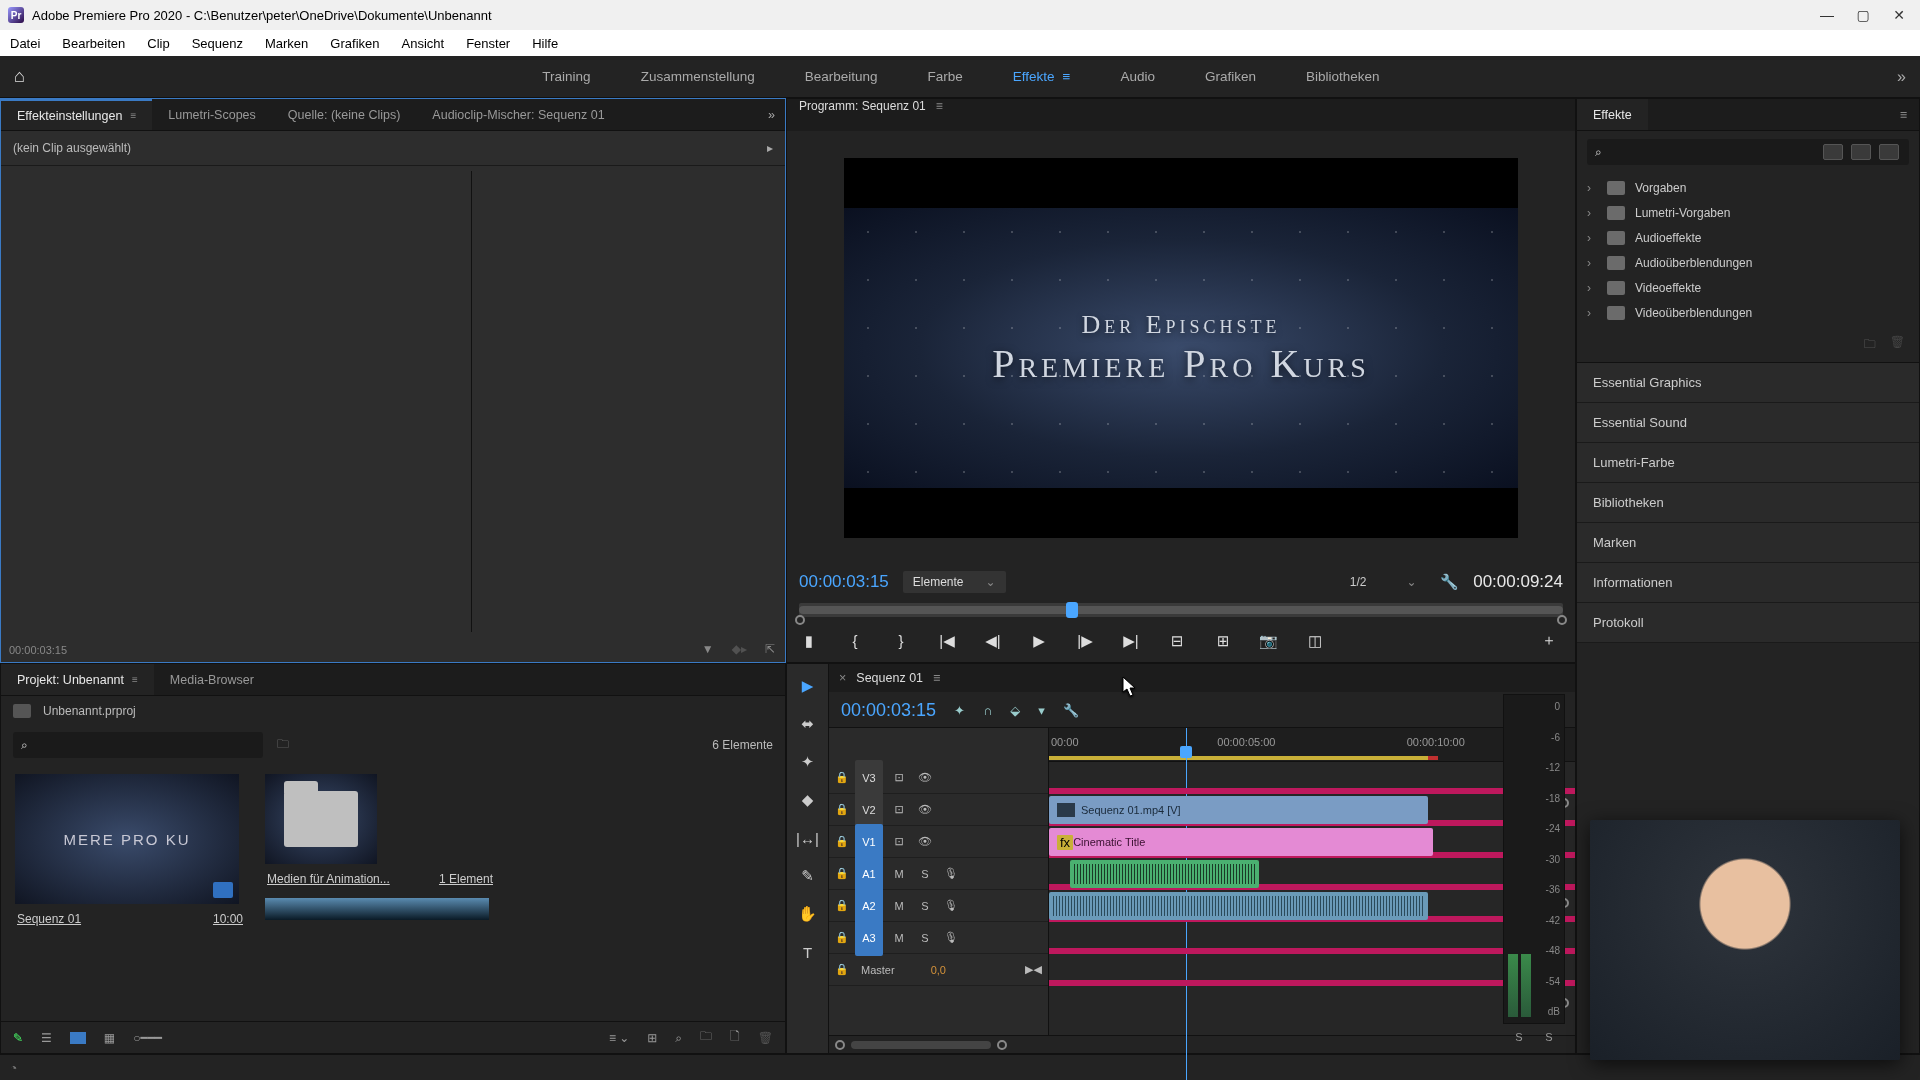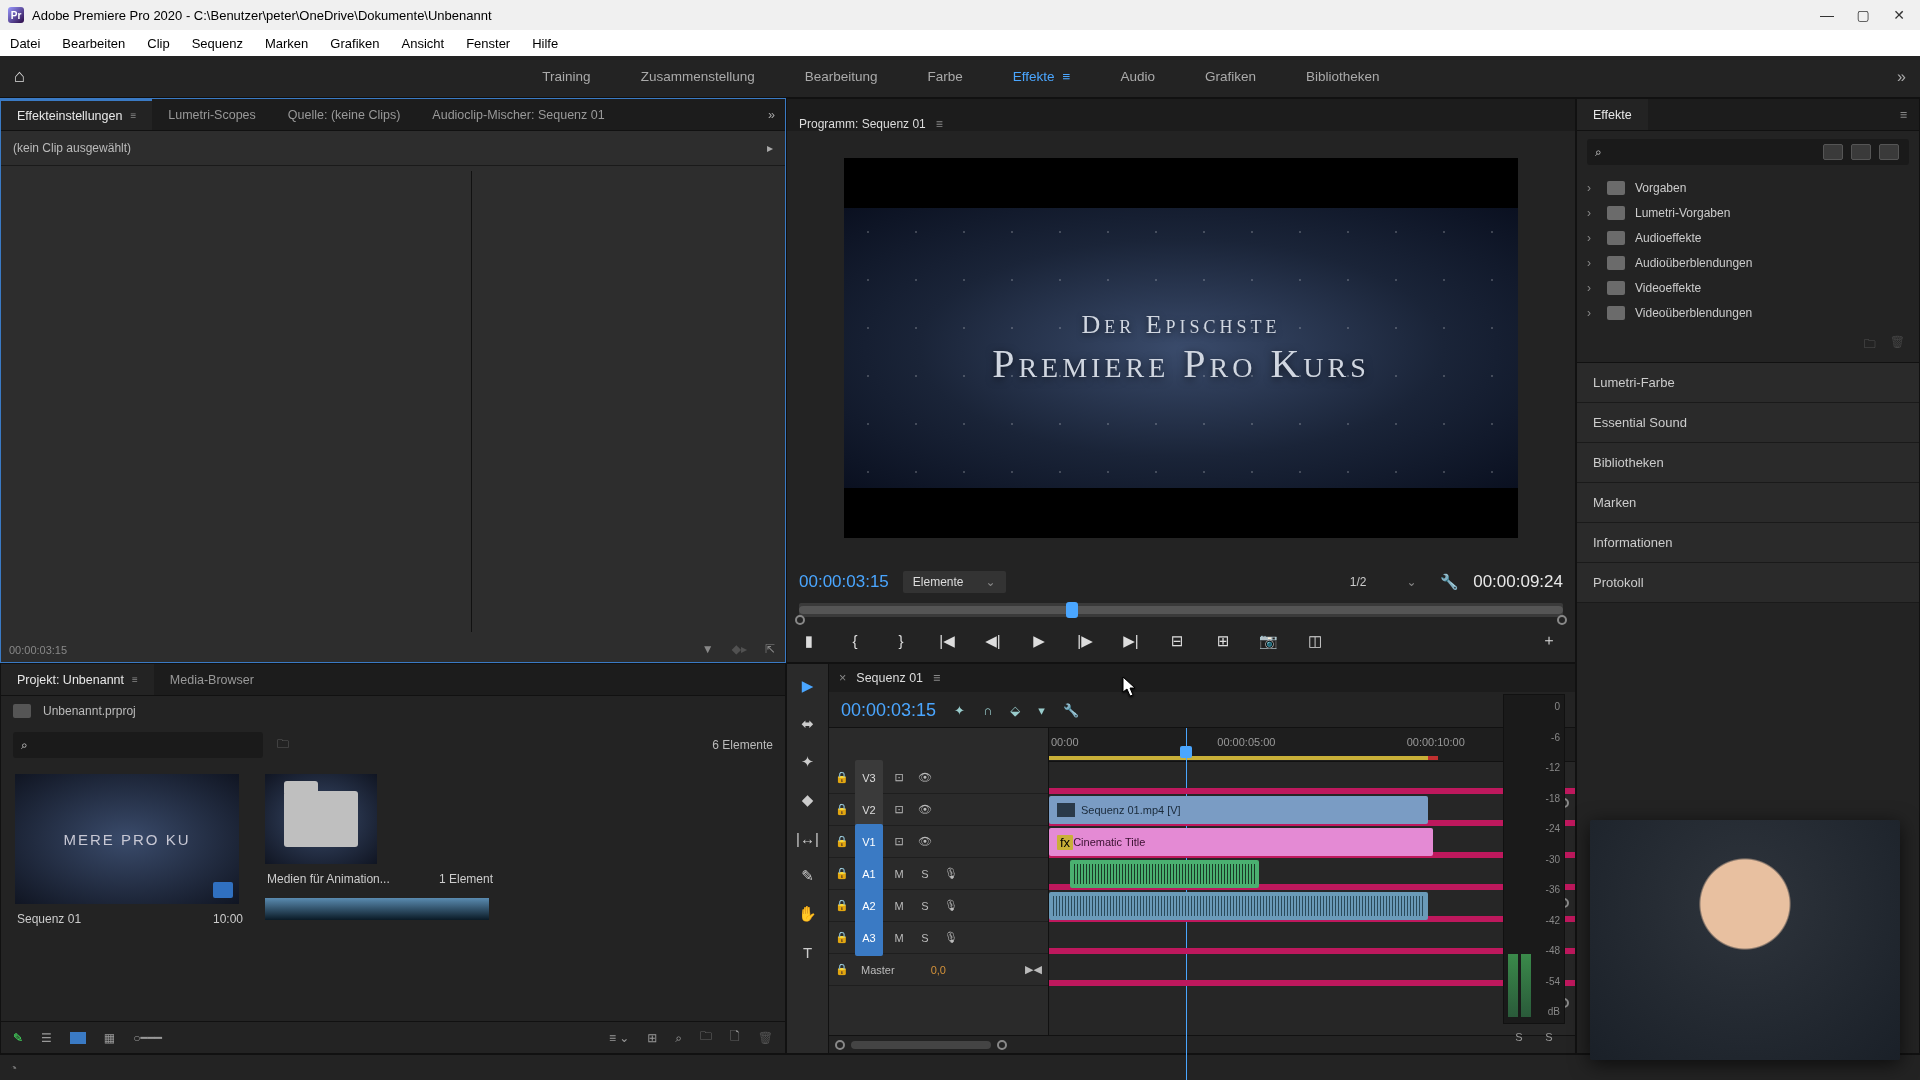--- a/index.html
+++ b/index.html
@@ -35,21 +35,21 @@
 .panel-tab.active { background:#232323; color:#e8e8e8; border-top:2px solid #3a7ac4; }
 .panel-tab .burger { font-size:10px; color:#888; }
 .panel-body { flex:1; padding:0; position:relative; }
 .effect-settings-body { background:#2d2d2d; }
 .no-clip { padding:10px 12px; color:#bbb; background:#2d2d2d; border-bottom:1px solid #1a1a1a; display:flex; align-items:center; justify-content:space-between; }
 .bottom-tc { position:absolute; bottom:6px; left:8px; color:#888; font-size:11px; }
 .bottom-icons { position:absolute; bottom:6px; right:10px; display:flex; gap:18px; color:#888; }
 
 
 .program { grid-column:2; display:flex; flex-direction:column; background:#232323; border:1px solid #111;}
-.prog-tabs { height:32px; display:flex; align-items:flex-end; padding:0 12px; color:#ddd; background:#1c1c1c; }
+.prog-tabs { height:32px; display:flex; align-items:flex-start; padding:0 12px; color:#ddd; background:#1c1c1c; }
 .monitor-wrap { flex:1; display:flex; align-items:center; justify-content:center; background:#232323; padding:10px 24px; }
 .monitor { width:674px; height:380px; background:#000; display:flex; align-items:center; justify-content:center; position:relative; overflow:hidden;}
 .monitor-inner { width:100%; height:280px; background:radial-gradient(ellipse at center,#3a4b6b 0%,#1a2438 55%,#0a1020 100%); display:flex; flex-direction:column; align-items:center; justify-content:center; color:#d0d6e0; position:relative; }
 .monitor-inner .t1 { font-family:"Times New Roman",serif; font-size:26px; letter-spacing:4px; font-variant:small-caps; text-shadow:0 2px 6px #0008; }
 .monitor-inner .t2 { font-family:"Times New Roman",serif; font-size:40px; letter-spacing:4px; font-variant:small-caps; text-shadow:0 2px 8px #000a; }
 .monitor-inner .dots::before{content:"";position:absolute;inset:0;background-image:radial-gradient(#fff3 1px,transparent 1px);background-size:48px 48px;}
 .prog-controls { padding:6px 12px 12px; }
 .prog-row1 { display:flex; align-items:center; gap:14px; color:#ccc; }
 .tc-blue { color:#4aa6ff; font-size:17px; font-weight:500; }
 .fit-dd { background:#333; padding:4px 10px; border-radius:2px; display:flex; align-items:center; gap:22px; color:#ddd; font-size:12px;}
@@ -84,21 +84,21 @@
 .proj-file { padding:8px 12px; display:flex; align-items:center; gap:12px; color:#bbb;}
 .proj-file .icon { width:18px; height:14px; background:#555; border-radius:2px;}
 .proj-search-row { padding:6px 12px; display:flex; align-items:center; gap:14px;}
 .proj-search { flex:0 0 250px; background:#1a1a1a; height:26px; border-radius:3px; display:flex; align-items:center; padding:0 8px;}
 .proj-search input{flex:1;background:transparent;border:none;outline:none;color:#ccc;}
 .proj-items-count { margin-left:auto; color:#bbb;}
 .proj-grid { flex:1; padding:10px 14px; display:flex; gap:20px; align-items:flex-start; overflow:hidden;}
 .proj-thumb { width:230px; }
 .proj-thumb .img { width:224px; height:130px; background:radial-gradient(ellipse,#3a4b6b,#101522); display:flex; align-items:center; justify-content:center; color:#c8c8d4; font-family:serif; font-size:15px; letter-spacing:2px; position:relative;}
 .proj-thumb .img .badge{position:absolute;bottom:6px;right:6px;width:20px;height:16px;background:#3070c0;border-radius:2px;}
-.proj-thumb .meta { display:flex; justify-content:space-between; padding:8px 2px; color:#ccc;}
+.proj-thumb .meta { display:flex; justify-content:space-between; padding:8px 2px; color:#ccc;text-decoration:underline;}
 .proj-folder .img { width:112px; height:90px; display:flex; align-items:center; justify-content:center;}
 .proj-folder .foldershape{width:74px;height:56px;background:#bfbfbf;border-radius:3px;position:relative;}
 .proj-folder .foldershape::before{content:"";position:absolute;top:-10px;left:0;width:34px;height:12px;background:#bfbfbf;border-radius:3px 3px 0 0;}
 .proj-folder .meta{display:flex;justify-content:space-between;padding:8px 2px;color:#ccc;font-size:12px;}
 .proj-strip { width:224px; height:22px; background:linear-gradient(#5a8bb0,#0a1a26); margin-top:4px;}
 .proj-bottom { height:32px; border-top:1px solid #111; display:flex; align-items:center; padding:0 12px; gap:18px; color:#999;}
 .proj-bottom .edit{color:#4aff6a;}
 .proj-bottom .sq{width:16px;height:12px;background:#3a7ac4;}
 .proj-bottom .spacer{flex:1;}
 
@@ -329,22 +329,23 @@
           <span class="chev">›</span>
           <span class="fold"></span>
           <span>Videoüberblendungen</span>
         </div>
     </div>
     <div class="eff-footer">
       <span>🗀</span>
       <span style="opacity:.4;">🗑</span>
     </div>
     <div class="side-panels">
+      <div class="side-panel-item">Essential Graphics</div>
+      <div class="side-panel-item">Essential Sound</div>
       <div class="side-panel-item">Lumetri-Farbe</div>
-      <div class="side-panel-item">Essential Sound</div>
       <div class="side-panel-item">Bibliotheken</div>
       <div class="side-panel-item">Marken</div>
       <div class="side-panel-item">Informationen</div>
       <div class="side-panel-item">Protokoll</div>
     </div>
   </div>
 
   <div class="project">
     <div class="panel-tabs">
       <div class="panel-tab active" style="border-top:none;">

